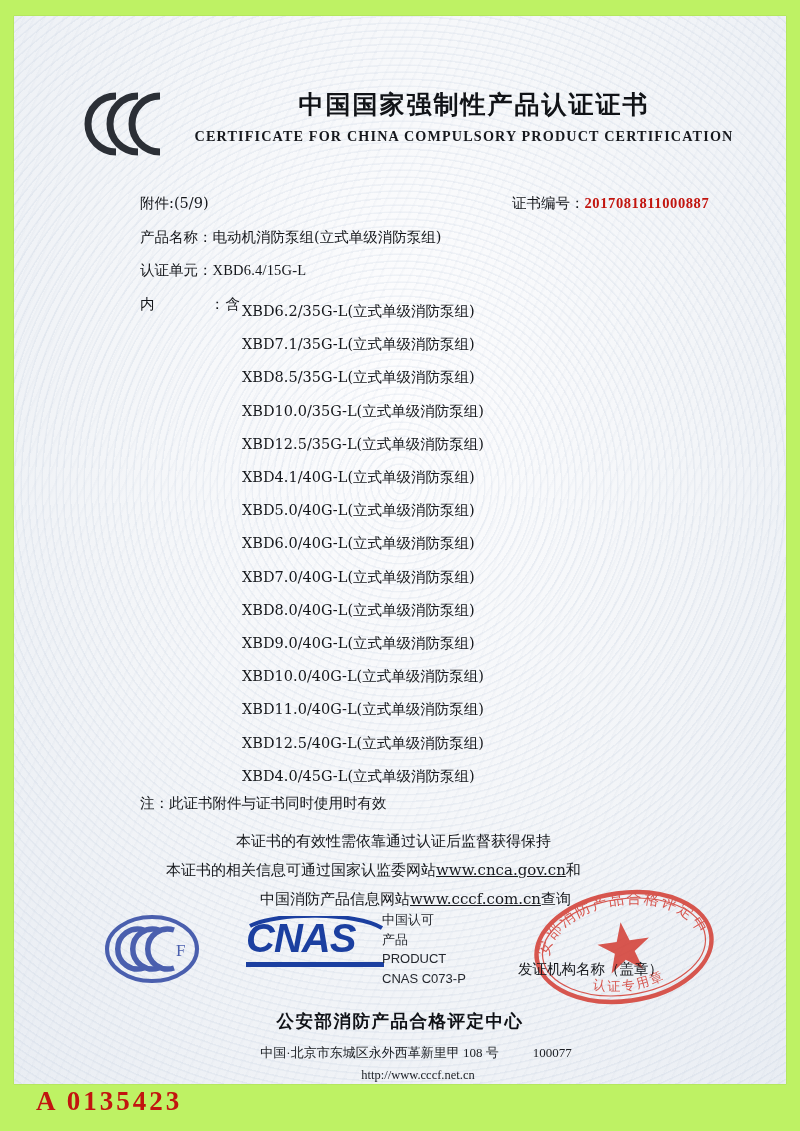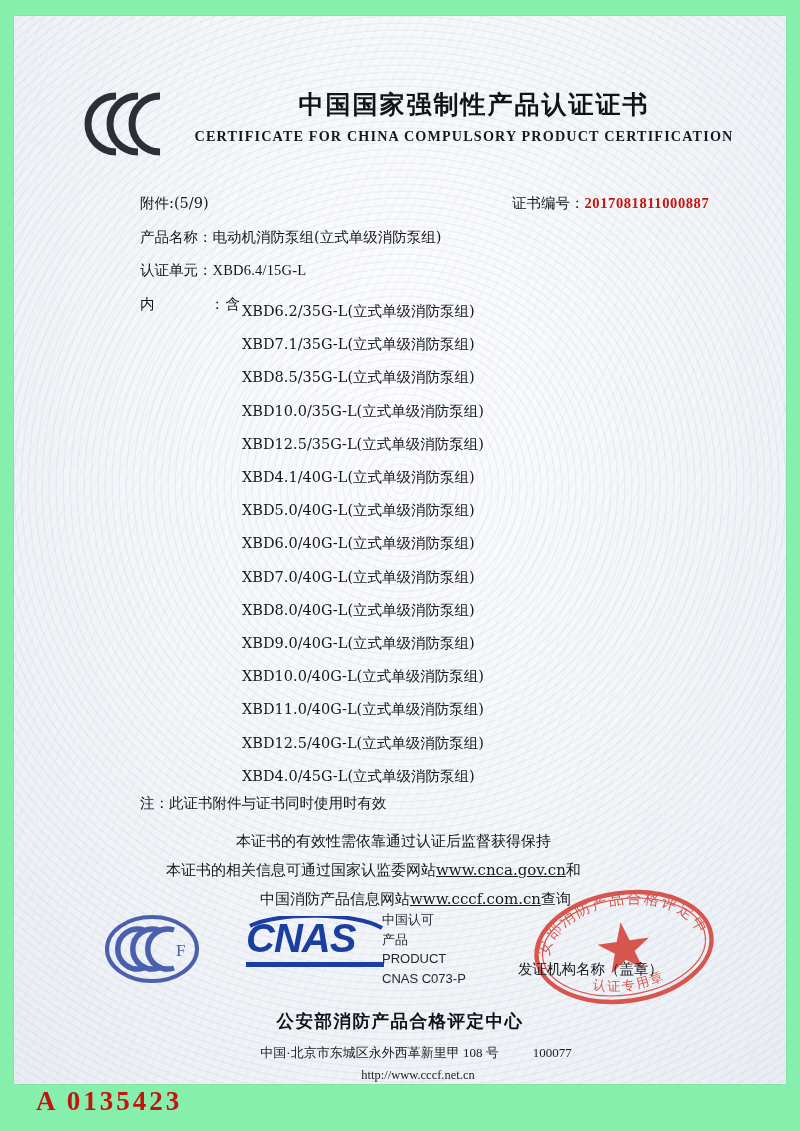--- a/index.html
+++ b/index.html
@@ -13,21 +13,21 @@
     font-family: "Liberation Serif", serif;
     overflow: hidden;
     position: relative;
   }
 
   .page {
     position: absolute;
     left: 0; top: 0;
     width: 800px;
     height: 1131px;
-    background: #86efac;
+    background: #bef264;
   }
 
   
   .sheet {
     position: absolute;
     left: 14px;
     top: 16px;
     width: 772px;
     height: 1068px;
     background:

